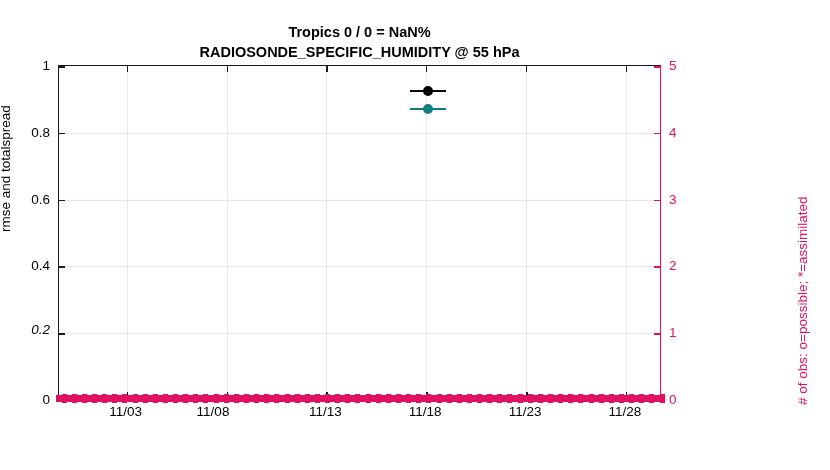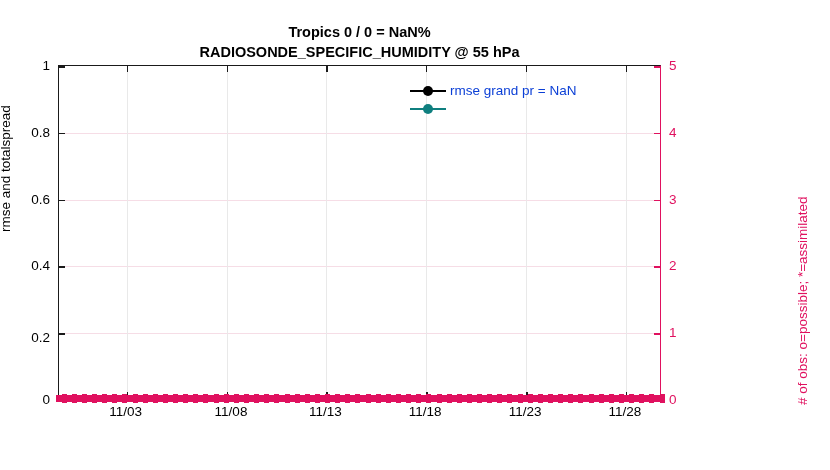--- a/index.html
+++ b/index.html
@@ -411,50 +411,49 @@
         <div class="obs-mark star" style="left: 582.731px; background: rgb(224, 17, 95);"></div>
         <div class="obs-mark" style="left: 587.798px; background: rgb(224, 17, 95);"></div>
         <div class="obs-mark star" style="left: 592.866px; background: rgb(224, 17, 95);"></div>
         <div class="obs-mark" style="left: 597.933px; background: rgb(224, 17, 95);"></div>
         <div class="obs-mark star" style="left: 603px; background: rgb(224, 17, 95);"></div>
       </div>
   </div>
 
   <div id="ytick-left-layer">
       <div class="ylabel-left-tick" style="top: 399px; left: 0px; width: 50px;">0</div>
-      <div class="ylabel-left-tick" style="top: 337px; left: 0px; width: 50px;">0.2</div>
+      <div class="ylabel-left-tick" style="top: 329px; left: 0px; width: 50px; font-style: italic;">0.2</div>
       <div class="ylabel-left-tick" style="top: 265.4px; left: 0px; width: 50px;">0.4</div>
       <div class="ylabel-left-tick" style="top: 198.6px; left: 0px; width: 50px;">0.6</div>
       <div class="ylabel-left-tick" style="top: 131.8px; left: 0px; width: 50px;">0.8</div>
       <div class="ylabel-left-tick" style="top: 65px; left: 0px; width: 50px;">1</div>
     </div>
   <div id="ytick-right-layer">
       <div class="ylabel-right-tick" style="top: 399px; left: 669px;">0</div>
       <div class="ylabel-right-tick" style="top: 332.2px; left: 669px;">1</div>
       <div class="ylabel-right-tick" style="top: 265.4px; left: 669px;">2</div>
       <div class="ylabel-right-tick" style="top: 198.6px; left: 669px;">3</div>
       <div class="ylabel-right-tick" style="top: 131.8px; left: 669px;">4</div>
       <div class="ylabel-right-tick" style="top: 65px; left: 669px;">5</div>
     </div>
   <div id="xtick-layer">
       <div class="xlabel-tick" style="left: 125.657px; top: 404px; position: absolute;">11/03</div>
-      <div class="xlabel-tick" style="left: 231px; top: 404px; position: absolute;">11/08</div>
+      <div class="xlabel-tick" style="left: 213px; top: 404px; position: absolute;">11/08</div>
       <div class="xlabel-tick" style="left: 325.37px; top: 404px; position: absolute;">11/13</div>
       <div class="xlabel-tick" style="left: 425.167px; top: 404px; position: absolute;">11/18</div>
       <div class="xlabel-tick" style="left: 525.024px; top: 404px; position: absolute;">11/23</div>
       <div class="xlabel-tick" style="left: 624.88px; top: 404px; position: absolute;">11/28</div>
     </div>
 
   <div class="legend">
     <div class="legend-row">
       <span class="legend-sample">
         <span class="lseg" style="background:#000000"></span>
         <span class="lmark" style="background:#000000"></span>
       </span>
-      <span class="legend-text">rmse grand pr = NaN</span>
     </div>
     <div class="legend-row">
       <span class="legend-sample">
         <span class="lseg" style="background:#0f7f7f"></span>
         <span class="lmark" style="background:#0f7f7f"></span>
       </span>
     </div>
   </div>
 
 

